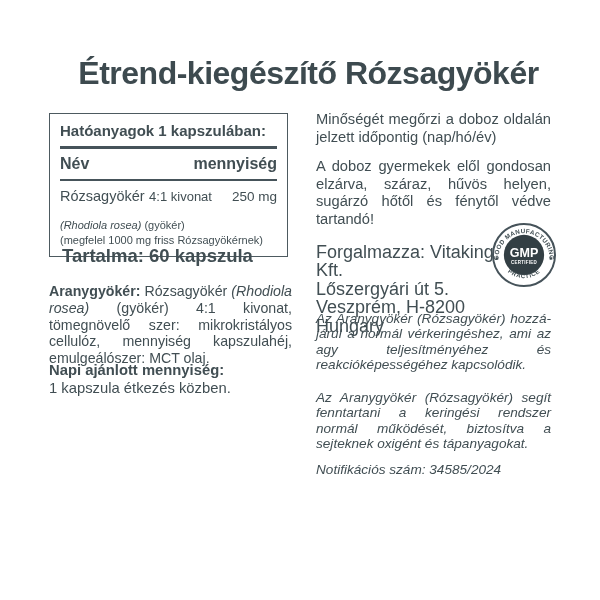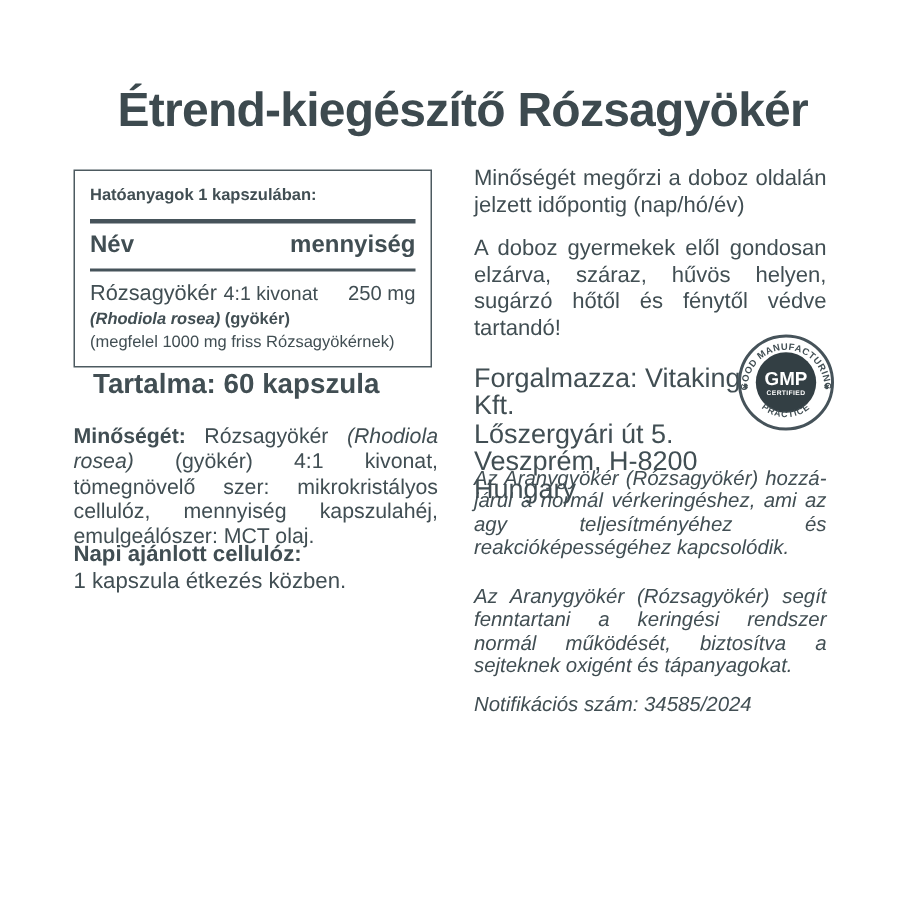--- a/index.html
+++ b/index.html
@@ -12,29 +12,29 @@
   .abs{position:absolute;}
   .page-title{
     top:55px;left:0;right:0;text-align:center;
     font-size:32px;font-weight:bold;letter-spacing:-0.5px;color:#3d4a4f;margin-left:17px;
   }
   
   .supp-table{
     left:49px;top:113px;width:239px;box-sizing:border-box;
     border:1.5px solid #4d5a60;padding:8px 10px 9px 10px;background:#fff;
   }
-  .t-header{font-size:11px;font-weight:bold;line-height:17px;}
+  .t-header{font-size:15px;font-weight:bold;line-height:17px;}
   .rule-thick{height:3px;background:#46535a;margin:7px 0 0 0;}
   .rule-thin{height:2px;background:#46535a;margin:6px 0 0 0;}
   .t-cols{display:flex;justify-content:space-between;margin-top:6px;font-size:16px;font-weight:bold;line-height:18px;align-items:center;}
   .t-row{display:flex;justify-content:space-between;align-items:baseline;margin-top:6px;line-height:17px;}
   .t-name{font-size:14.5px;}
   .t-name-detail{font-size:13px;}
   .t-amount{font-size:13.5px;white-space:nowrap;}
-  .t-latin{font-size:11px;line-height:13px;margin-top:2px;font-weight:bold;}
+  .t-latin{font-size:11px;line-height:13px;margin-top:14px;}
   .t-note{font-size:11px;line-height:13px;margin-top:2px;}
   .italic{font-style:italic;}
   
   .tartalma{left:62px;top:245px;font-size:18.5px;font-weight:bold;}
   .ingredients{left:49px;top:283px;width:243px;font-size:14.2px;line-height:16.8px;text-align:justify;}
   .daily{left:49px;top:361px;width:243px;font-size:14.8px;line-height:18.2px;}
   .daily .bold{font-weight:bold;}
   .warning{left:49px;top:408px;width:242px;font-size:14.6px;line-height:18.4px;text-align:justify;}
   
   .rcol{left:316px;width:235px;}
@@ -67,24 +67,24 @@
     <div class="t-row">
       <span><span class="t-name">Rózsagyökér</span> <span class="t-name-detail">4:1 kivonat</span></span>
       <span class="t-amount">250 mg</span>
     </div>
     <div class="t-latin"><span class="italic">(Rhodiola rosea)</span> <span>(gyökér)</span></div>
     <div class="t-note">(megfelel 1000 mg friss Rózsagyökérnek)</div>
   </div>
 
   <div class="abs tartalma">Tartalma: 60 kapszula</div>
 
-  <div class="abs ingredients"><b>Minőségét:</b><span> Rózsagyökér </span><span class="italic">(Rhodiola rosea)</span><span> (gyökér) 4:1 kivonat, tömegnövelő szer: mikrokristályos cellulóz, mennyiség kap­szulahéj, emulgeálószer: MCT olaj.</span></div>
+  <div class="abs ingredients"><b>Aranygyökér:</b><span> Rózsagyökér </span><span class="italic">(Rhodiola rosea)</span><span> (gyökér) 4:1 kivonat, tömegnövelő szer: mikrokristályos cellulóz, mennyiség kap­szulahéj, emulgeálószer: MCT olaj.</span></div>
 
   <div class="abs daily">
-    <div class="bold">Napi ajánlott cellulóz:</div>
+    <div class="bold">Napi ajánlott mennyiség:</div>
     <div>1 kapszula étkezés közben.</div>
   </div>
 
 
   <div class="abs rcol quality">Minőségét megőrzi a doboz oldalán jelzett időpontig (nap/hó/év)</div>
 
   <div class="abs rcol storage">A doboz gyermekek elől gondo­san elzárva, száraz, hűvös helyen, sugárzó hőtől és fénytől védve tartandó!</div>
 
   <div class="abs rcol distributor">
     <div class="dist-line">Forgalmazza: Vitaking Kft.</div>

